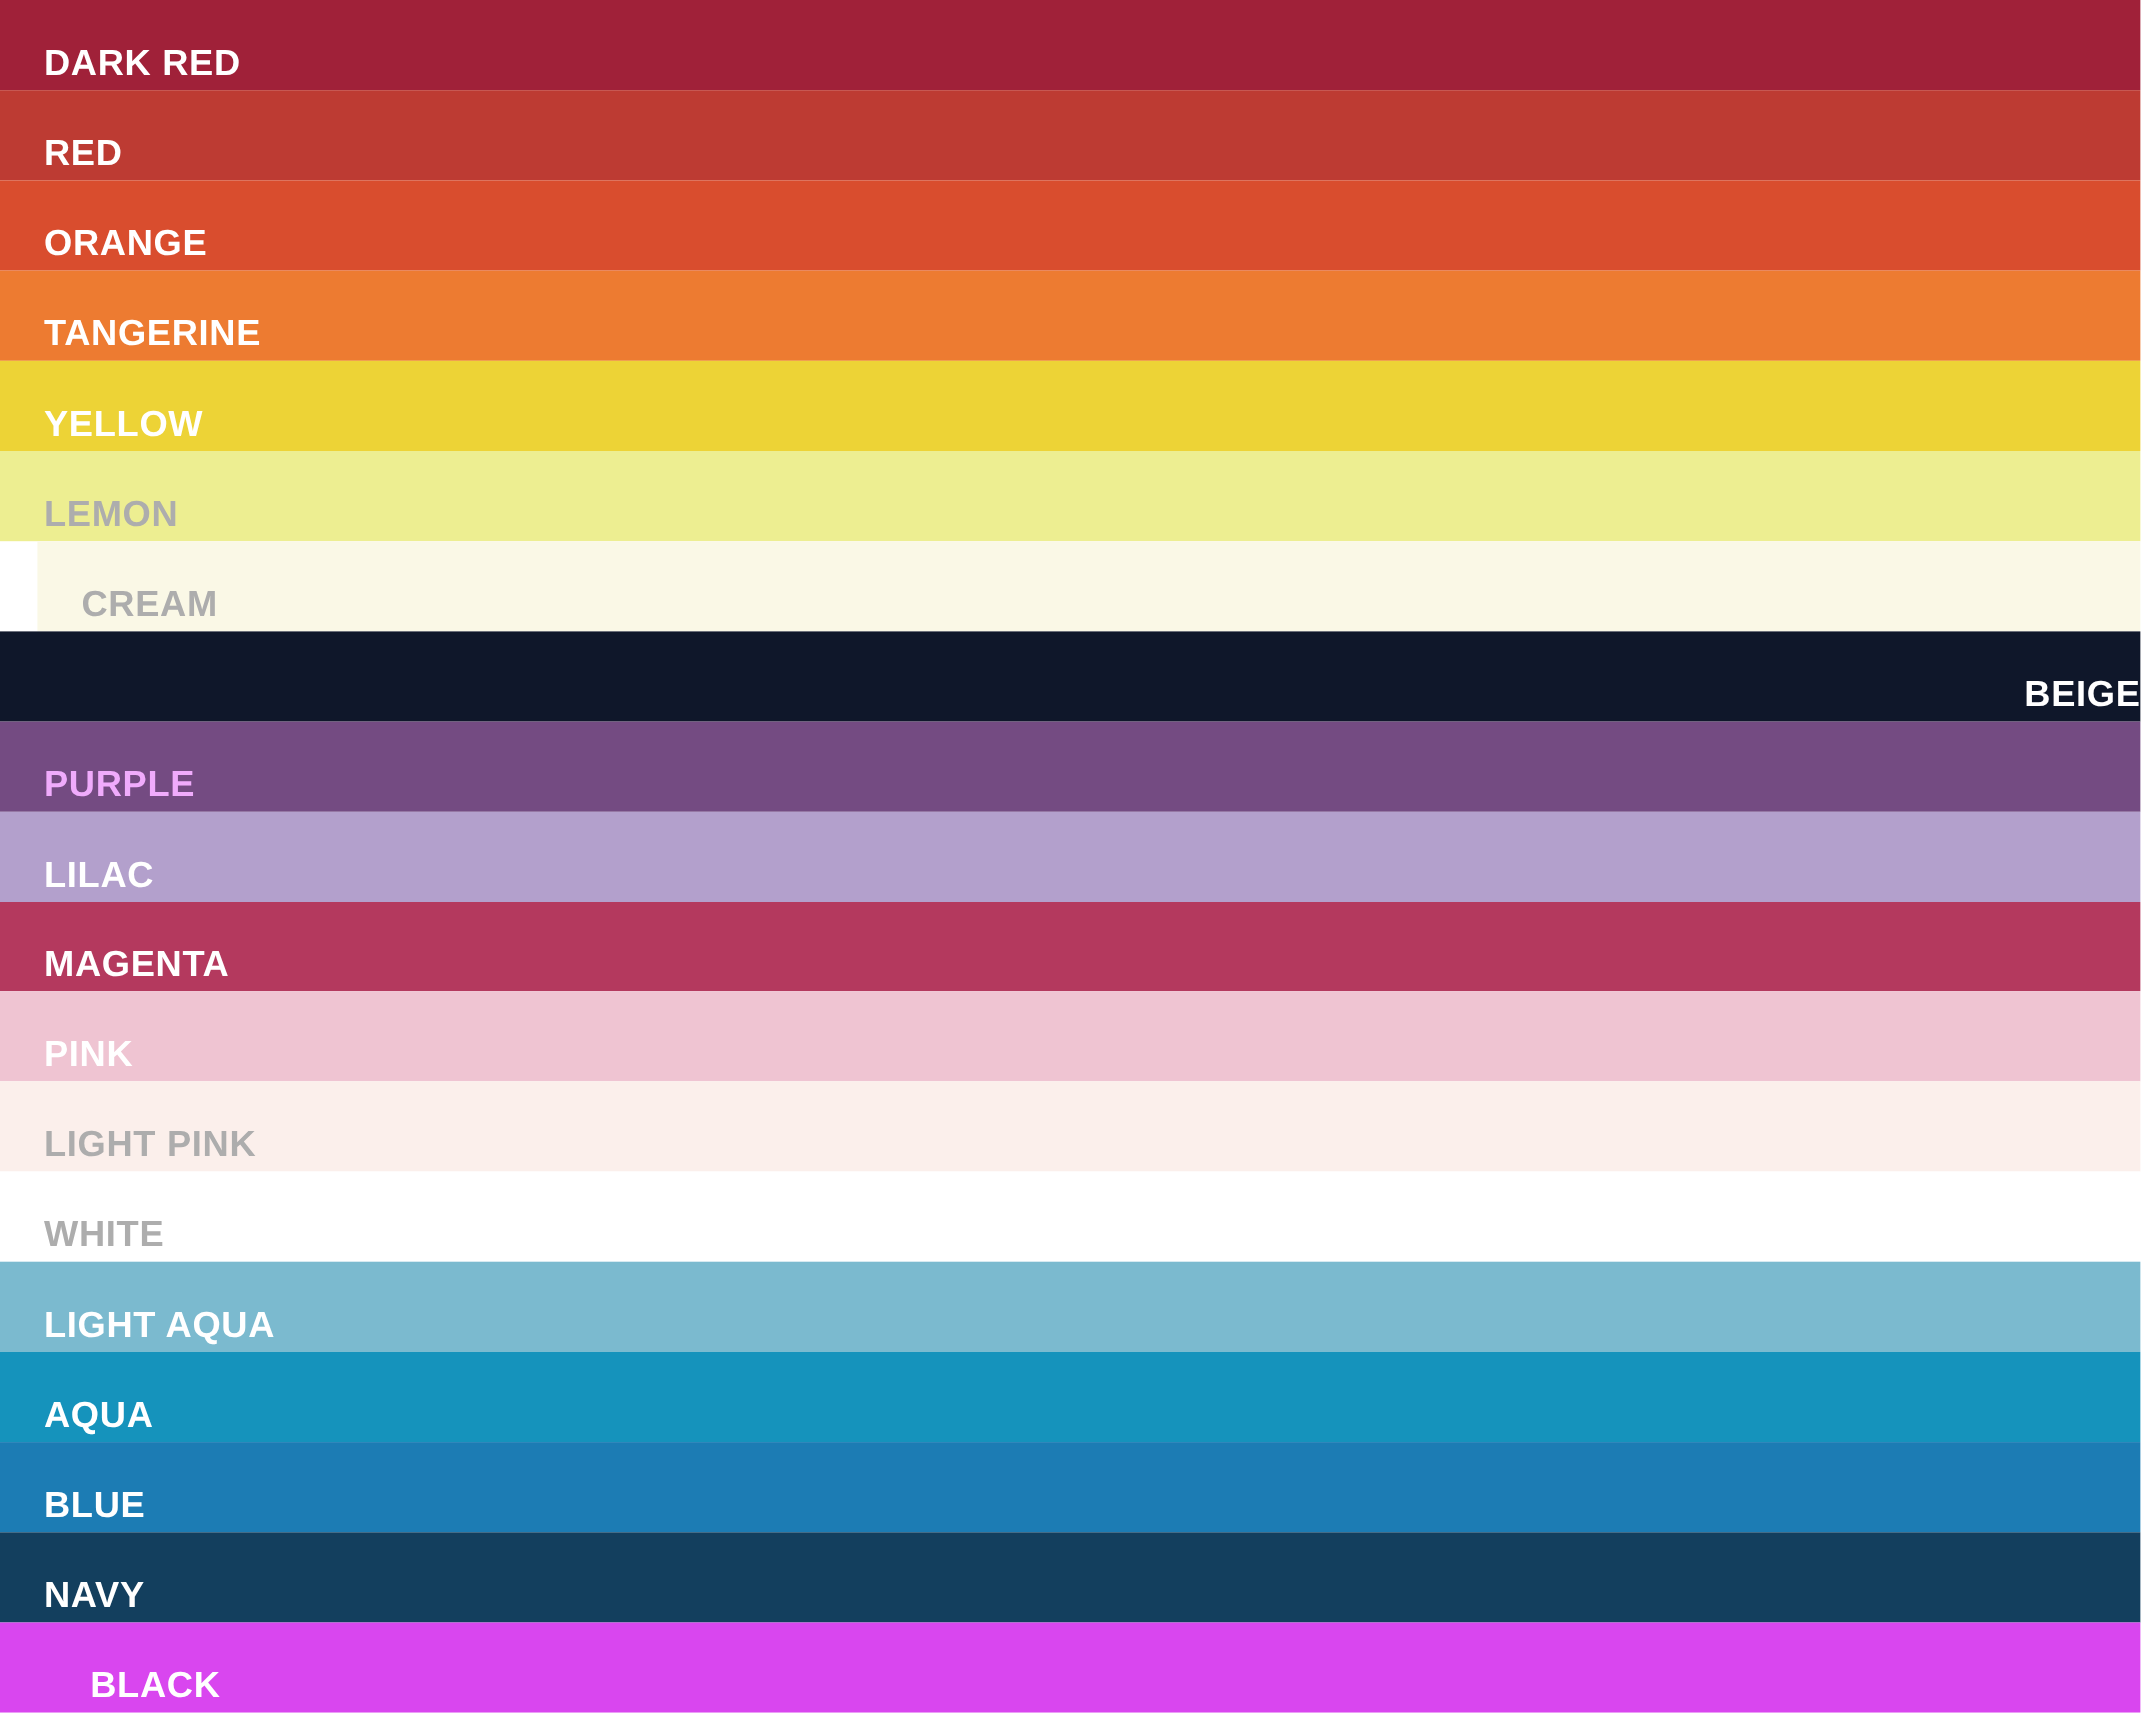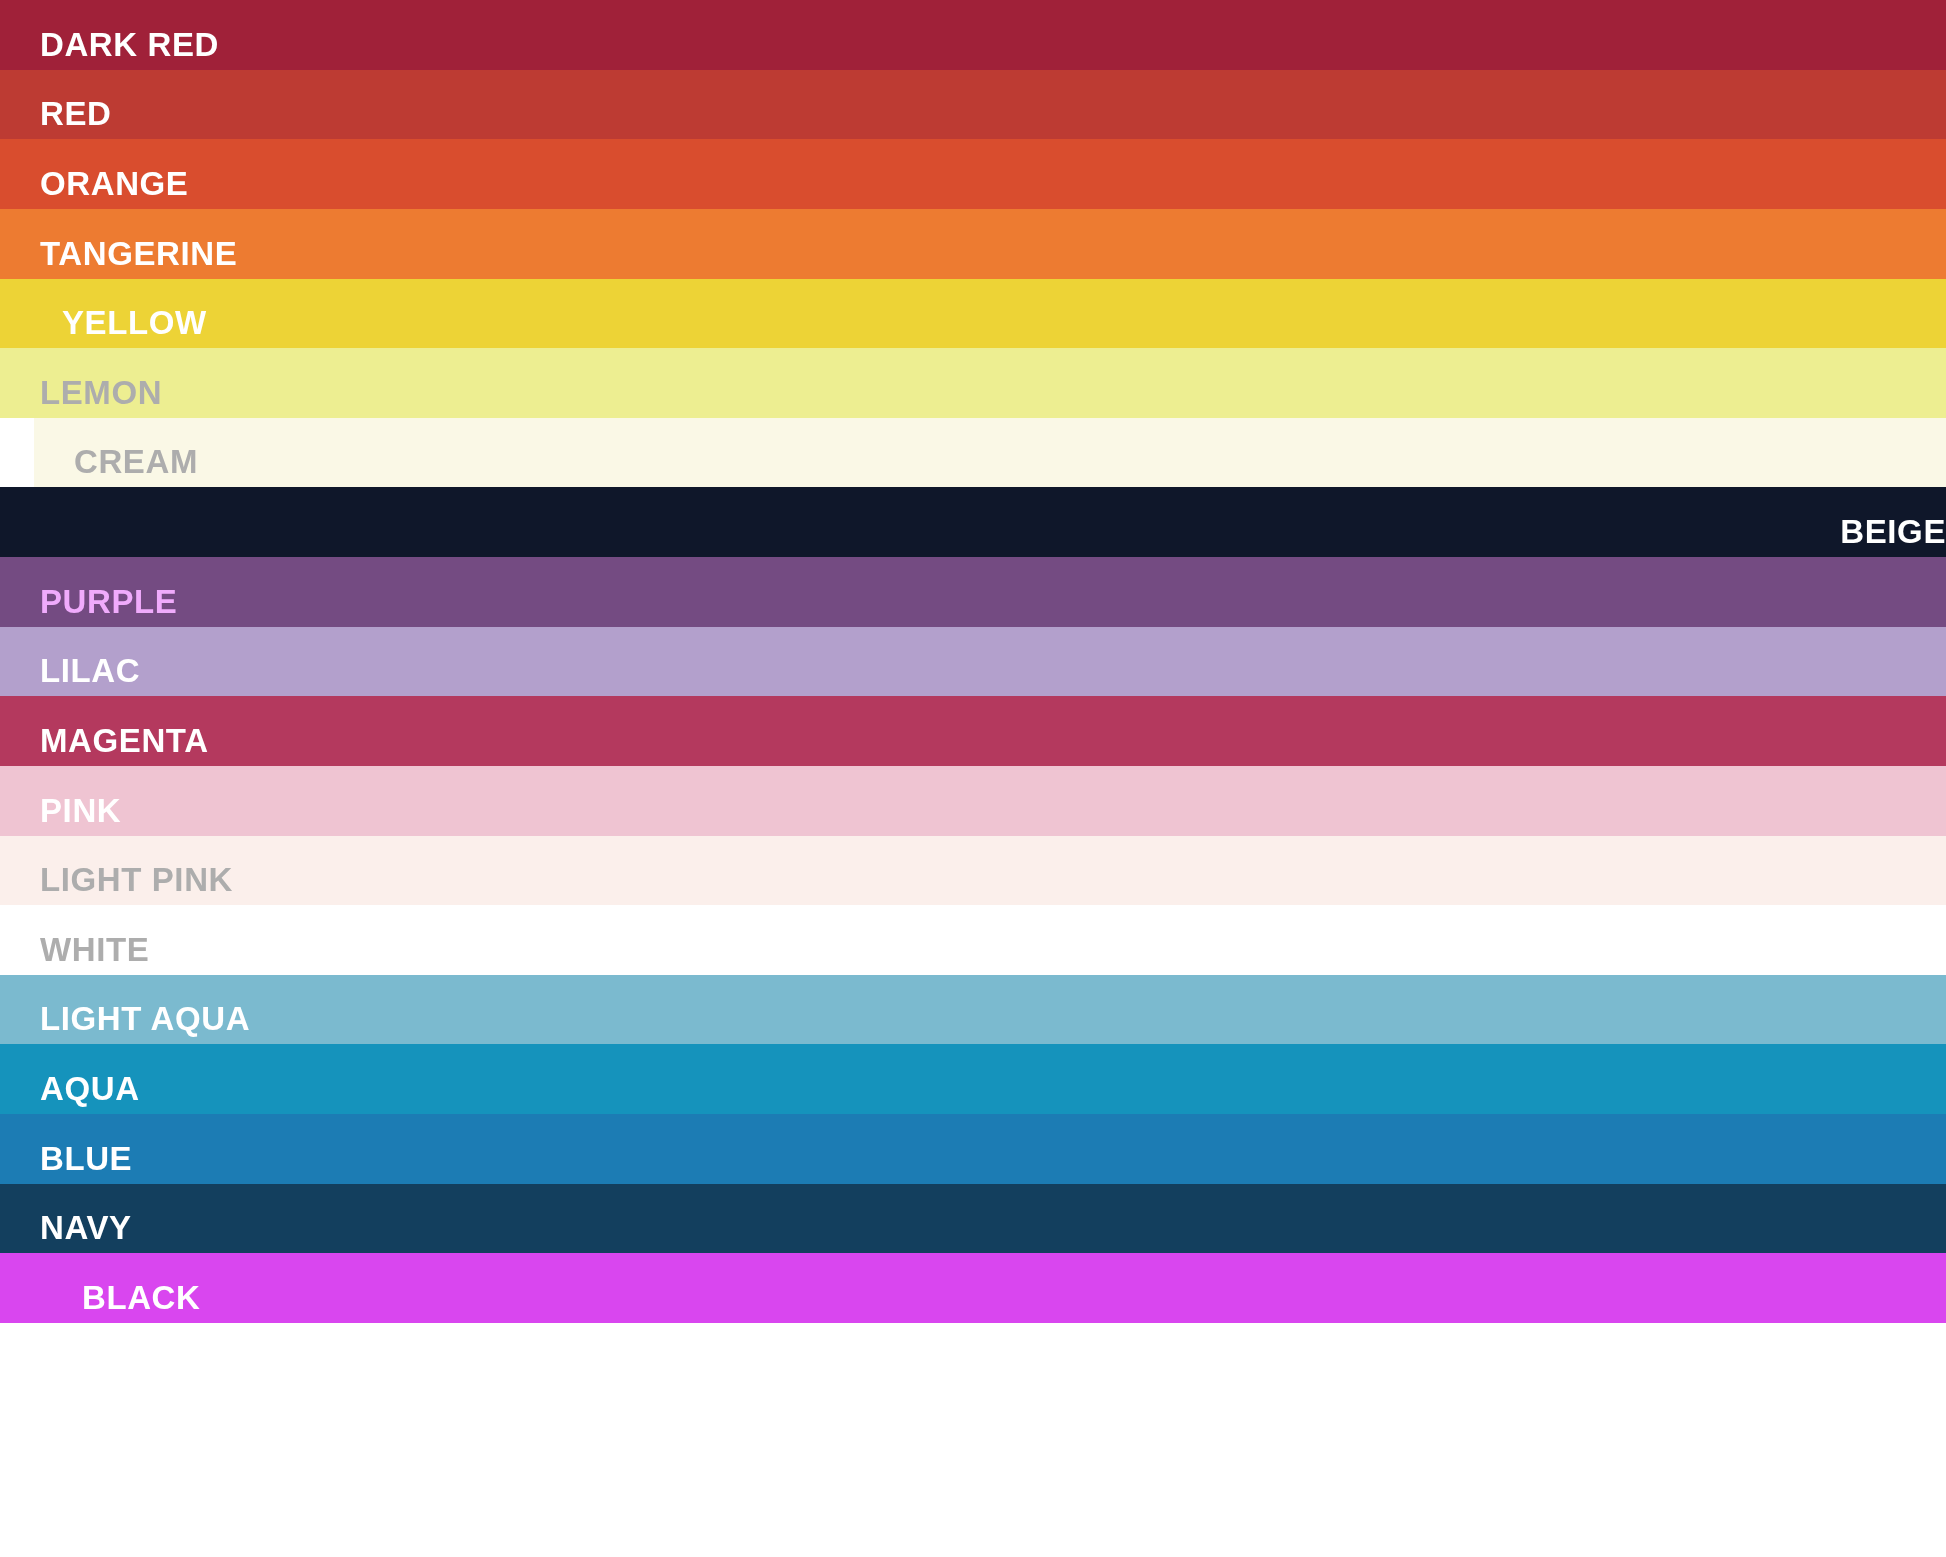--- a/index.html
+++ b/index.html
@@ -9,21 +9,21 @@
     background: #ffffff;
   }
   body {
     width: 1946px;
     height: 1557px;
     overflow: hidden;
     font-family: "Liberation Sans", "DejaVu Sans", sans-serif;
   }
   #palette {
     width: 1946px;
-    height: 1323px;
+    height: 1557px;
     display: flex;
     flex-direction: column;
   }
   .swatch {
     flex: 1 1 0;
     position: relative;
     display: flex;
     align-items: flex-end;
     box-sizing: border-box;
     overflow: hidden;
@@ -50,21 +50,21 @@
     </div>
     <div class="swatch" style="background-color: rgb(189, 59, 51);">
       <span class="swatch-label" style="color: rgb(255, 255, 255);">RED</span>
     </div>
     <div class="swatch" style="background-color: rgb(217, 77, 46);">
       <span class="swatch-label" style="color: rgb(255, 255, 255);">ORANGE</span>
     </div>
     <div class="swatch" style="background-color: rgb(237, 123, 49);">
       <span class="swatch-label" style="color: rgb(255, 255, 255);">TANGERINE</span>
     </div>
-    <div class="swatch" style="background-color: rgb(237, 211, 54); padding-left: 22px;">
+    <div class="swatch" style="background-color: rgb(237, 211, 54);">
       <span class="swatch-label" style="color: rgb(255, 255, 255);">YELLOW</span>
     </div>
     <div class="swatch" style="background-color: rgb(237, 238, 145);">
       <span class="swatch-label" style="color: rgb(173, 173, 173);">LEMON</span>
     </div>
     <div class="swatch" style="background-color: rgb(250, 248, 230); margin-left: 34px;">
       <span class="swatch-label" style="color: rgb(173, 173, 173);">CREAM</span>
     </div>
     <div class="swatch" style="background-color: #0f172a; justify-content: flex-end;">
       <span class="swatch-label" style="color: rgb(255, 255, 255);">BEIGE</span>

